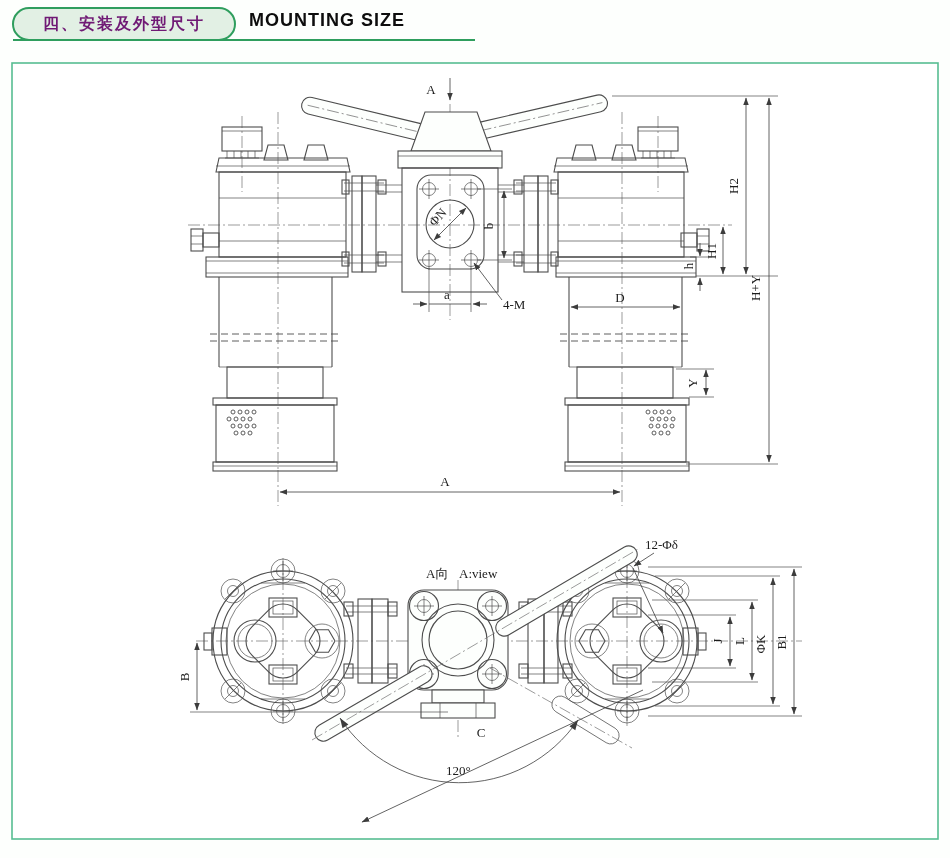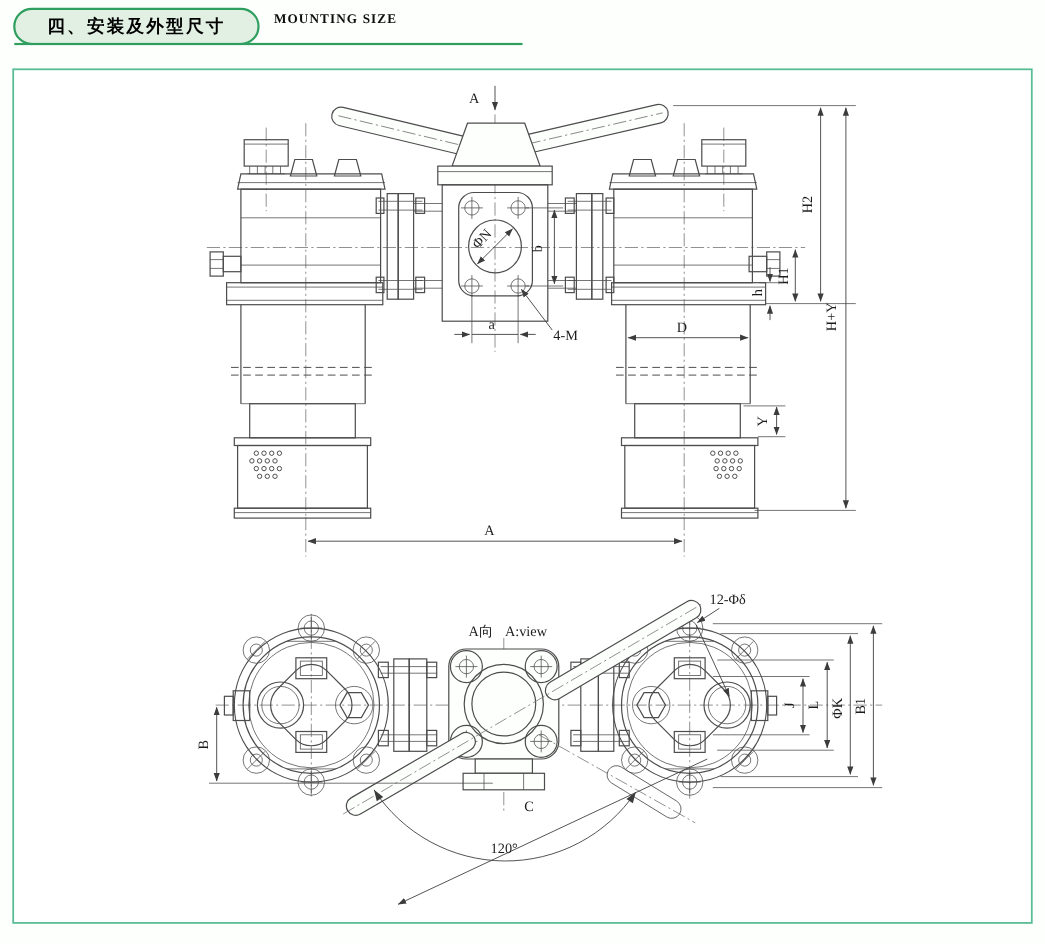--- a/index.html
+++ b/index.html
@@ -1,23 +1,23 @@
 <!DOCTYPE html>
 <html><head>
 <meta charset="utf-8">
 <style>
   html,body{margin:0;padding:0;background:#fdfffd;}
   body{width:950px;height:858px;position:relative;font-family:"Liberation Serif",serif;overflow:hidden;}
   .abs{position:absolute;}
   .pill{left:12px;top:7px;width:220px;height:30px;border:2px solid #2f9e5e;border-radius:17px;
         background:#e2f0e4;display:flex;align-items:center;justify-content:center;
         font-family:"DejaVu Sans","Liberation Sans",sans-serif;font-weight:bold;font-size:16px;
-        letter-spacing:2px;color:#000000;}
-  .entitle{left:249px;top:10px;font-weight:bold;font-size:12px;letter-spacing:1px;color:#0d0d0d;
-        font-family:Liberation Serif, serif;}
+        letter-spacing:2px;color:#701a75;}
+  .entitle{left:249px;top:10px;font-weight:bold;font-size:18px;letter-spacing:1px;color:#0d0d0d;
+        font-family:Liberation Sans, sans-serif;}
   .underline{left:13px;top:39px;width:462px;height:2px;background:#2f9e5e;}
   svg{position:absolute;left:0;top:0;}
   svg text{font-family:"Liberation Serif",serif;font-size:13px;fill:#1c1c1c;}
   .ln{stroke:#4d4d4d;stroke-width:1.1;fill:none;}
   .lnf{stroke:#4d4d4d;stroke-width:1.1;fill:#fdfffd;}
   .thin{stroke:#4d4d4d;stroke-width:0.7;fill:none;}
   .dim{stroke:#3c3c3c;stroke-width:0.8;fill:none;}
   .cl{stroke:#707070;stroke-width:0.7;fill:none;stroke-dasharray:12 3 2 3;}
   .dash{stroke:#4d4d4d;stroke-width:0.9;fill:none;stroke-dasharray:7 4;}
   .dotc{fill:none;stroke:#4d4d4d;stroke-width:0.9;}

